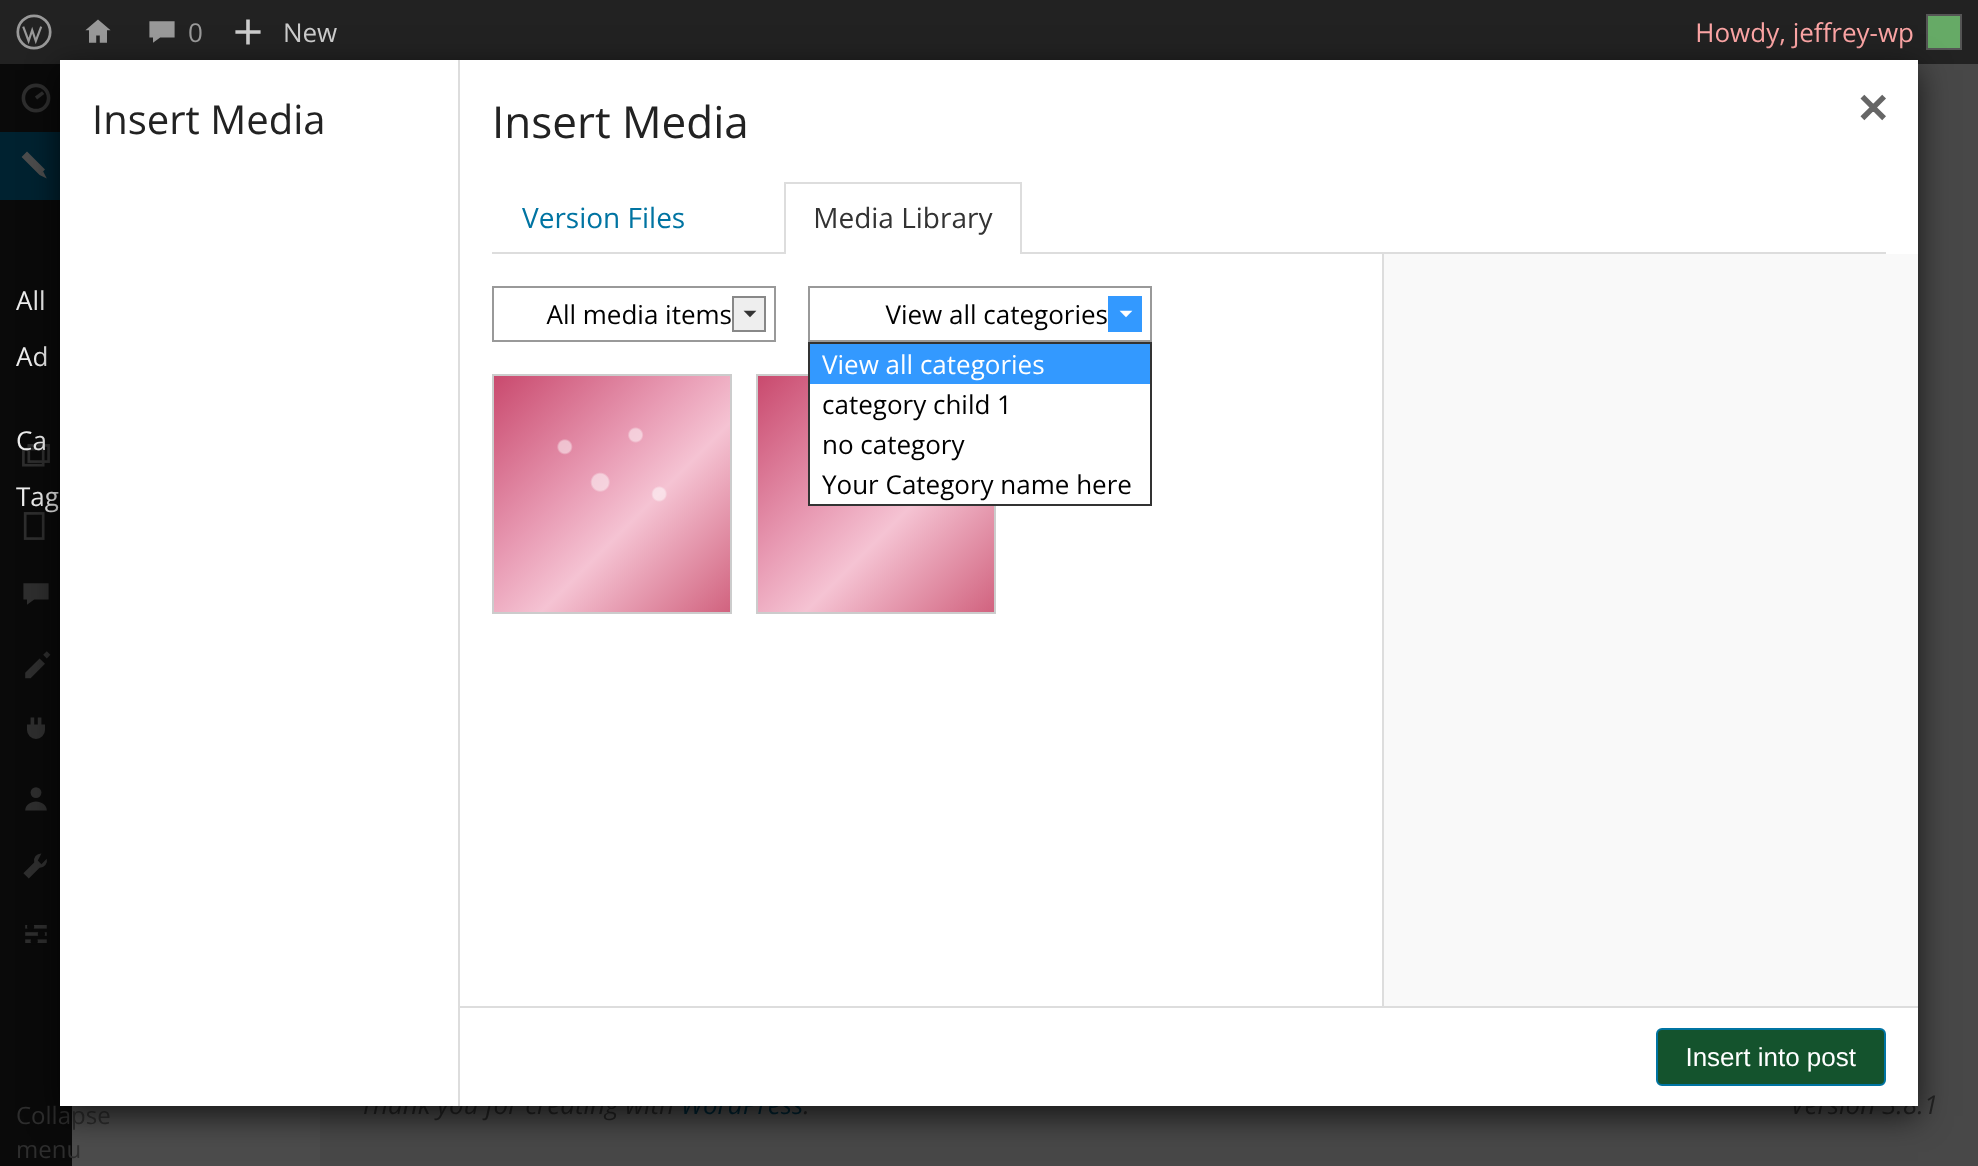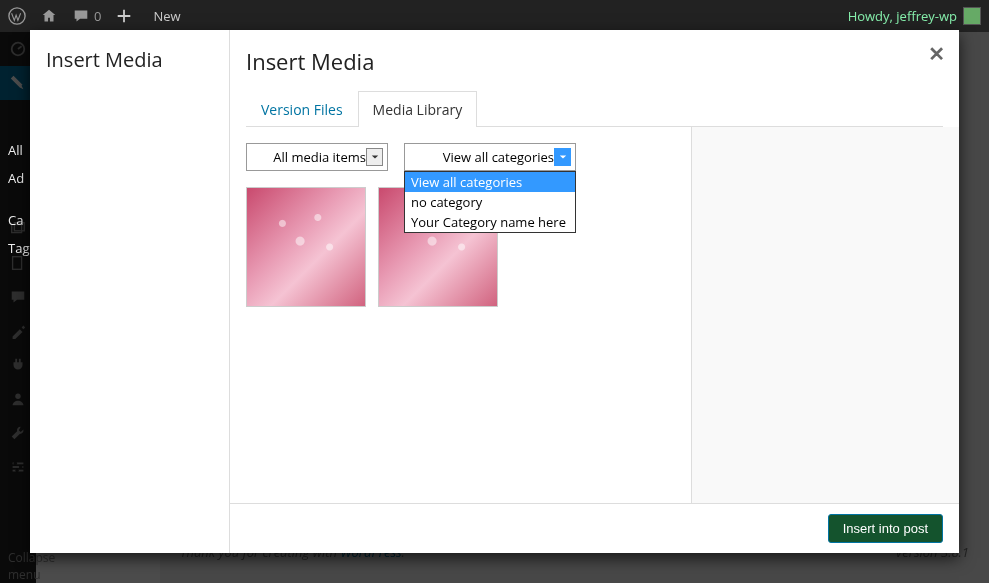--- a/index.html
+++ b/index.html
@@ -3,22 +3,22 @@
   <meta charset="utf-8">
   <style>
     * { margin: 0; padding: 0; box-sizing: border-box; }
     body { font-family: "Open Sans", -apple-system, sans-serif; font-size: 13px; background: #fff; overflow: hidden; width: 989px; height: 583px; position: relative; }
     
     
     .admin-bar { background: #222; height: 32px; display: flex; align-items: center; padding: 0 8px; color: #ccc; justify-content: space-between; }
     .admin-bar-left, .admin-bar-right { display: flex; align-items: center; gap: 14px; }
     .admin-bar .icon { width: 18px; height: 18px; display: inline-flex; align-items: center; justify-content: center; fill: #999; color: #999; }
     .admin-bar .comment-item { display: flex; align-items: center; gap: 4px; color: #999; }
-    .admin-bar .new-item { display: flex; align-items: flex-start; gap: 20px; color: #ccc; }
-    .howdy { color: #86efac; font-size: 13px; display: flex; align-items: center; gap: 6px; }
+    .admin-bar .new-item { display: flex; align-items: flex-start; gap: 8px; color: #ccc; }
+    .howdy { color: #fca5a5; font-size: 13px; display: flex; align-items: center; gap: 6px; }
     .avatar { width: 18px; height: 18px; background: #6a6; border: 1px solid #555; }
     
     
     .admin-menu { position: absolute; top: 32px; left: 0; bottom: 0; width: 36px; background: #222; color: #999; display: flex; flex-direction: column; }
     .admin-menu-item { height: 34px; display: flex; align-items: center; justify-content: center; }
     .admin-menu-item.active { background: #0074a2; color: #fff; }
     .collapse-menu { margin-top: auto; height: 34px; display: flex; align-items: center; color: #999; font-size: 12px; padding-left: 4px; gap: 4px;}
     
     
     .main-content { position: absolute; top: 32px; left: 160px; right: 0; bottom: 0; background: #f1f1f1; padding: 12px 20px; display: flex; flex-direction: column; }
@@ -36,21 +36,21 @@
     .media-actions { display: flex; flex-direction: column; }
     .media-actions a { color: #0074a2; font-size: 14px; padding: 8px 0; text-decoration: none; }
     .media-actions .separator { border-bottom: 1px solid #ddd; margin: 8px 0; }
     
     
     .media-main { flex: 1; display: flex; flex-direction: column; }
     .media-header { padding: 16px 16px 0 16px; }
     .media-header h1 { font-size: 22px; font-weight: normal; color: #222; margin-bottom: 14px; }
     .media-tabs { display: flex; border-bottom: 1px solid #ddd; }
     .media-tab { padding: 8px 14px; font-size: 14px; color: #0074a2; cursor: pointer; border: 1px solid transparent; border-bottom: none; position: relative; top: 1px; }
-    .media-tab.active { border-color: #ddd; background: #fff; color: #333; }
+    .media-tab.active { border-color: #ddd; background: #fff; color: #333; margin-left: 34px; }
     
     .media-content { flex: 1; display: flex; }
     .media-browser { flex: 1; padding: 16px; border-right: 1px solid #ddd; }
     .filters { display: flex; gap: 16px; margin-bottom: 16px; position: relative;}
     .filter-select { position: relative; }
     .filter-box { border: 1px solid #999; background: #fff; height: 28px; display: flex; align-items: center; padding: 0 4px 0 8px; font-size: 13px; justify-content: flex-end; cursor: pointer;}
     .filter-box.media { width: 142px; }
     .filter-box.cat { width: 172px; }
     .filter-arrow { width: 17px; height: 18px; border: 1px solid #888; display: flex; align-items: center; justify-content: center; background: #eee; }
     .filter-arrow svg { width: 8px; height: 8px; fill: #333; }
@@ -239,20 +239,21 @@
             <div class="filter-box cat">
               <span>View all categories</span>
               <span class="filter-arrow">
                 <svg viewBox="0 0 10 10">
                     <path d="M1 3l4 4 4-4z"></path>
                   </svg>
               </span>
             </div>
             <div class="dropdown-list">
               <div class="option selected">View all categories</div>
+              <div class="option">category child 1</div>
               <div class="option">no category</div>
               <div class="option">Your Category name here</div>
             </div>
           </div>
         </div>
         <div class="thumbnails">
           <div class="thumb"></div>
           <div class="thumb"></div>
         </div>
       </div>

